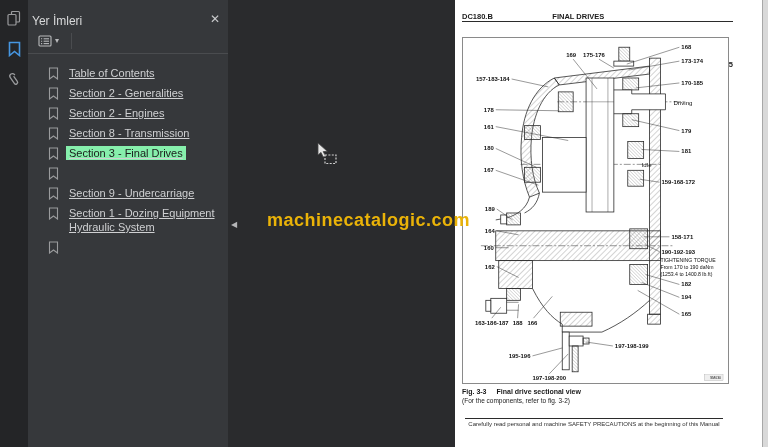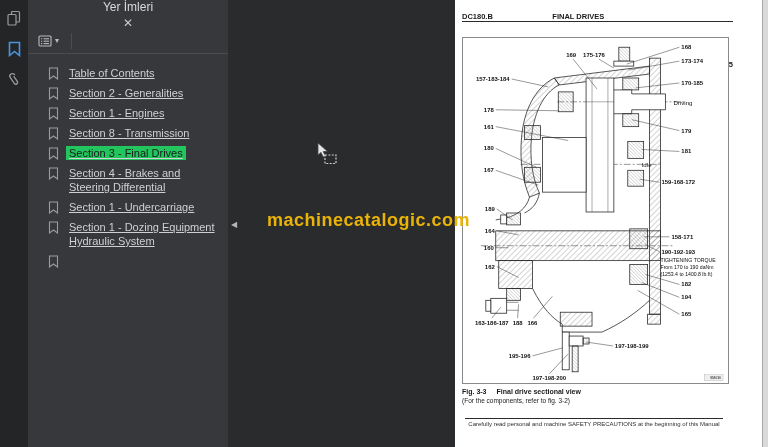--- a/index.html
+++ b/index.html
@@ -8,33 +8,33 @@
   .viewer { position:relative; width:768px; height:447px; display:flex; }
 
   
   .rail { width:28px; height:100%; background:#242527; display:flex;
     flex-direction:column; align-items:center; padding-top:8px; gap:11px; flex:0 0 auto; }
   .rail-btn { width:20px; height:20px; display:flex; align-items:center; justify-content:center; cursor:pointer; }
 
   
   .sidebar { width:200px; height:100%; background:#36383b; color:#cfd0d2; flex:0 0 auto;
     display:flex; flex-direction:column; }
-  .sb-header { height:28px; display:flex; align-items:center; padding:0 25px;flex-direction:column; }
+  .sb-header { height:28px; display:flex; align-items:flex-end; padding:0 4px; }
   .sb-title { font-size:12px; color:#d8d9da; flex:1; }
   .sb-close { color:#c9cacc; font-size:12px; cursor:pointer; padding:2px 4px; }
   .sb-toolbar { height:26px; display:flex; align-items:center; padding:0 10px;
     border-bottom:1px solid #4a4c4f; }
   .opt-btn { display:flex; align-items:center; gap:3px; cursor:pointer; color:#b9babc; }
   .opt-caret { font-size:8px; color:#b9babc; }
   .sb-vsep { width:1px; height:16px; background:#4a4c4f; margin-left:12px; }
   .bm-list { padding-top:9px; }
   .bm-item { display:flex; align-items:flex-start; padding:3px 6px 3px 20px; cursor:pointer;text-decoration:underline; }
   .bm-ic { flex:0 0 11px; margin-top:1px; margin-right:7px; color:#9a9b9d; }
   .bm-label { font-size:11px; line-height:14px; padding:0 3px; color:#cfd0d2; }
-  .bm-item.sel .bm-label { background:#22c55e; color:#1b1b1b; }
+  .bm-item.sel .bm-label { background:#86efac; color:#1b1b1b; }
 
   
   .canvas { position:relative; flex:1; height:100%; background:#2a2b2d; }
   .collapse-handle { position:absolute; left:1px; top:217px; width:10px; height:16px;
     color:#b5b6b8; font-size:8px; line-height:16px; text-align:center; cursor:pointer; z-index:5; }
 
   .pdf-page { position:absolute; left:227px; top:0; width:307px; height:447px; background:#ffffff; color:#1a1a1a; }
   .page-header { position:absolute; left:7px; top:12px; width:271px; height:10px;
     display:flex; font-size:7.5px; font-weight:bold; border-bottom:1px solid #2b2b2b; padding-bottom:1px;}
   .ph-left { flex:1; text-align:left; }
@@ -116,45 +116,44 @@
         <div class="bm-item">
           <svg class="bm-ic" width="11" height="13" viewBox="0 0 11 13">
             <path d="M1.5,1 h8 v11 l-4,-3 l-4,3 z" fill="none" stroke="currentColor" stroke-width="1.1"></path>
           </svg>
           <span class="bm-label">Section 2 - Generalities</span>
         </div>
         <div class="bm-item">
           <svg class="bm-ic" width="11" height="13" viewBox="0 0 11 13">
             <path d="M1.5,1 h8 v11 l-4,-3 l-4,3 z" fill="none" stroke="currentColor" stroke-width="1.1"></path>
           </svg>
-          <span class="bm-label">Section 1 - Engines</span>
+          <span class="bm-label">Section 2 - Engines</span>
         </div>
         <div class="bm-item">
           <svg class="bm-ic" width="11" height="13" viewBox="0 0 11 13">
             <path d="M1.5,1 h8 v11 l-4,-3 l-4,3 z" fill="none" stroke="currentColor" stroke-width="1.1"></path>
           </svg>
           <span class="bm-label">Section 8 - Transmission</span>
         </div>
         <div class="bm-item sel">
           <svg class="bm-ic" width="11" height="13" viewBox="0 0 11 13">
             <path d="M1.5,1 h8 v11 l-4,-3 l-4,3 z" fill="none" stroke="currentColor" stroke-width="1.1"></path>
           </svg>
           <span class="bm-label">Section 3 - Final Drives</span>
         </div>
         <div class="bm-item">
           <svg class="bm-ic" width="11" height="13" viewBox="0 0 11 13">
             <path d="M1.5,1 h8 v11 l-4,-3 l-4,3 z" fill="none" stroke="currentColor" stroke-width="1.1"></path>
           </svg>
-          <span class="bm-label">Section 4 - Brakes and Steering Differential</span>
-        </div>
-        <div class="bm-item">
-          <svg class="bm-ic" width="11" height="13" viewBox="0 0 11 13">
-            <path d="M1.5,1 h8 v11 l-4,-3 l-4,3 z" fill="none" stroke="currentColor" stroke-width="1.1"></path>
-          </svg>
-          <span class="bm-label">Section 1 - Undercarriage</span>
+        </div>
+        <div class="bm-item">
+          <svg class="bm-ic" width="11" height="13" viewBox="0 0 11 13">
+            <path d="M1.5,1 h8 v11 l-4,-3 l-4,3 z" fill="none" stroke="currentColor" stroke-width="1.1"></path>
+          </svg>
+          <span class="bm-label">Section 9 - Undercarriage</span>
         </div>
         <div class="bm-item">
           <svg class="bm-ic" width="11" height="13" viewBox="0 0 11 13">
             <path d="M1.5,1 h8 v11 l-4,-3 l-4,3 z" fill="none" stroke="currentColor" stroke-width="1.1"></path>
           </svg>
           <span class="bm-label">Section 1 - Dozing Equipment Hydraulic System</span>
         </div>
         <div class="bm-item">
           <svg class="bm-ic" width="11" height="13" viewBox="0 0 11 13">
             <path d="M1.5,1 h8 v11 l-4,-3 l-4,3 z" fill="none" stroke="currentColor" stroke-width="1.1"></path>

